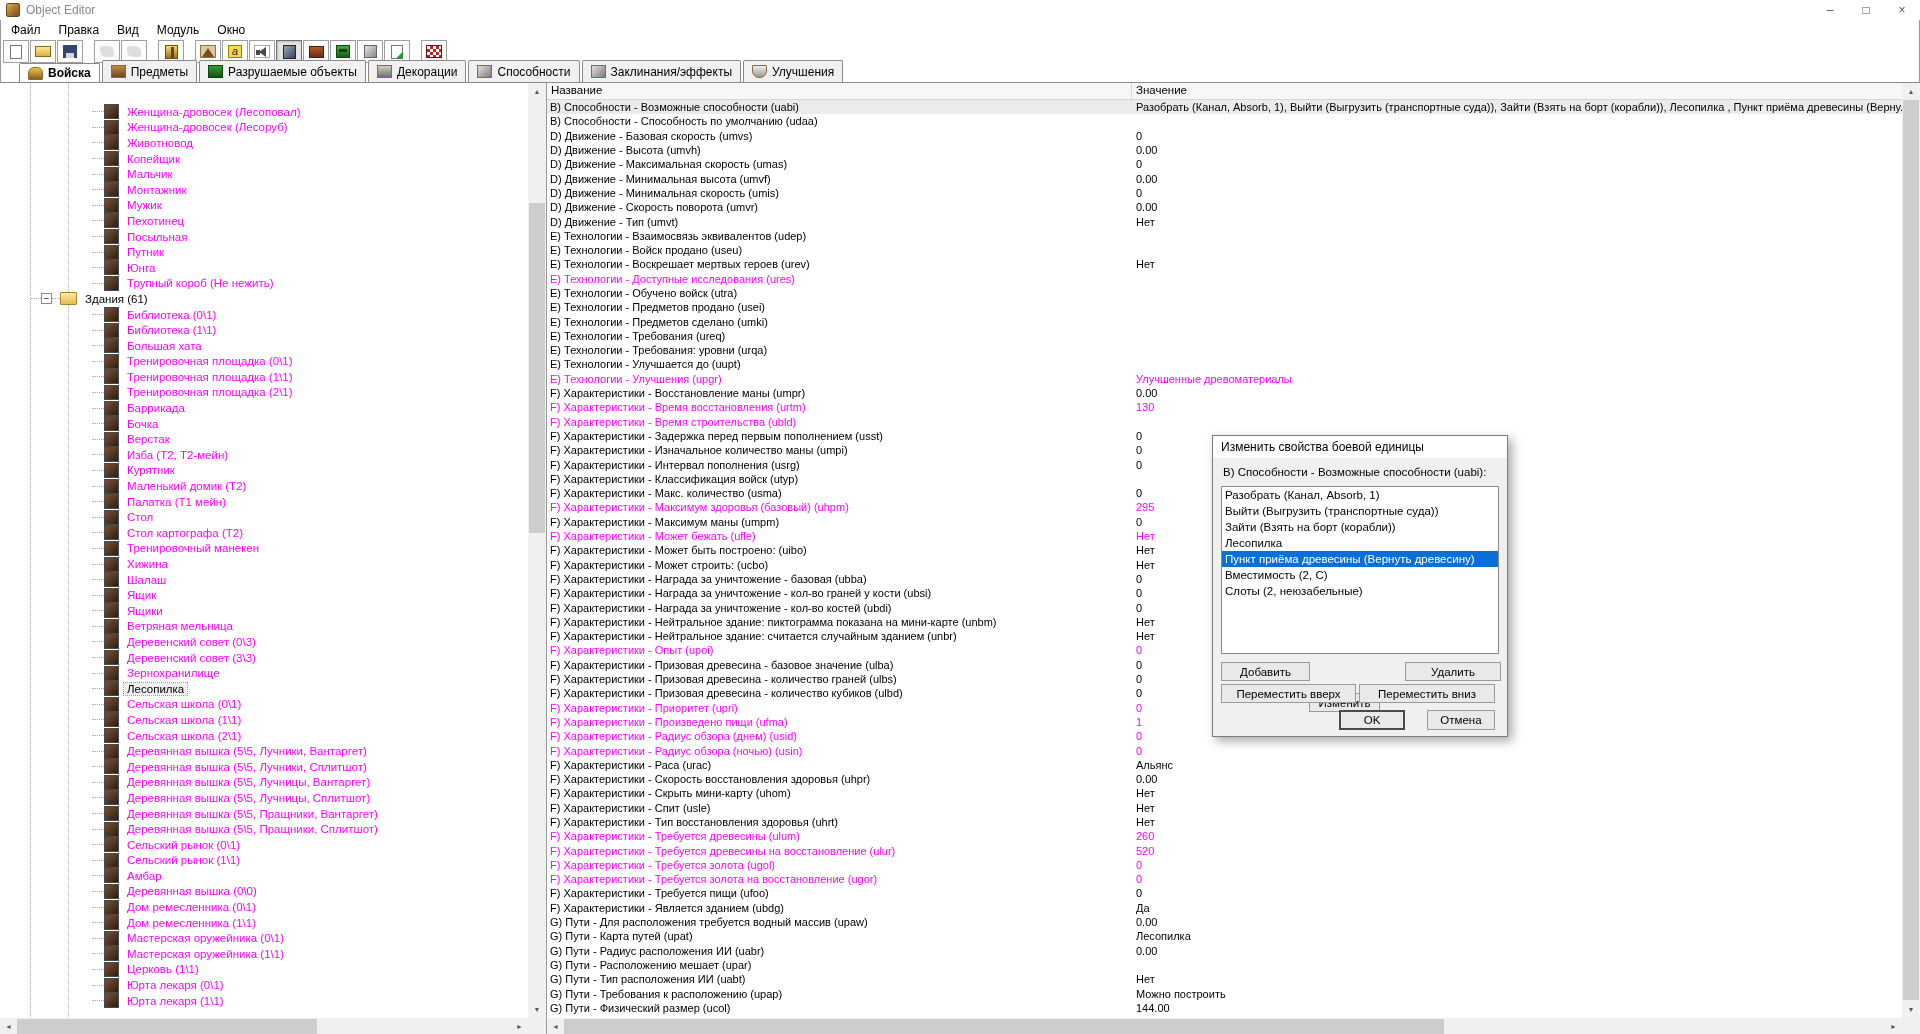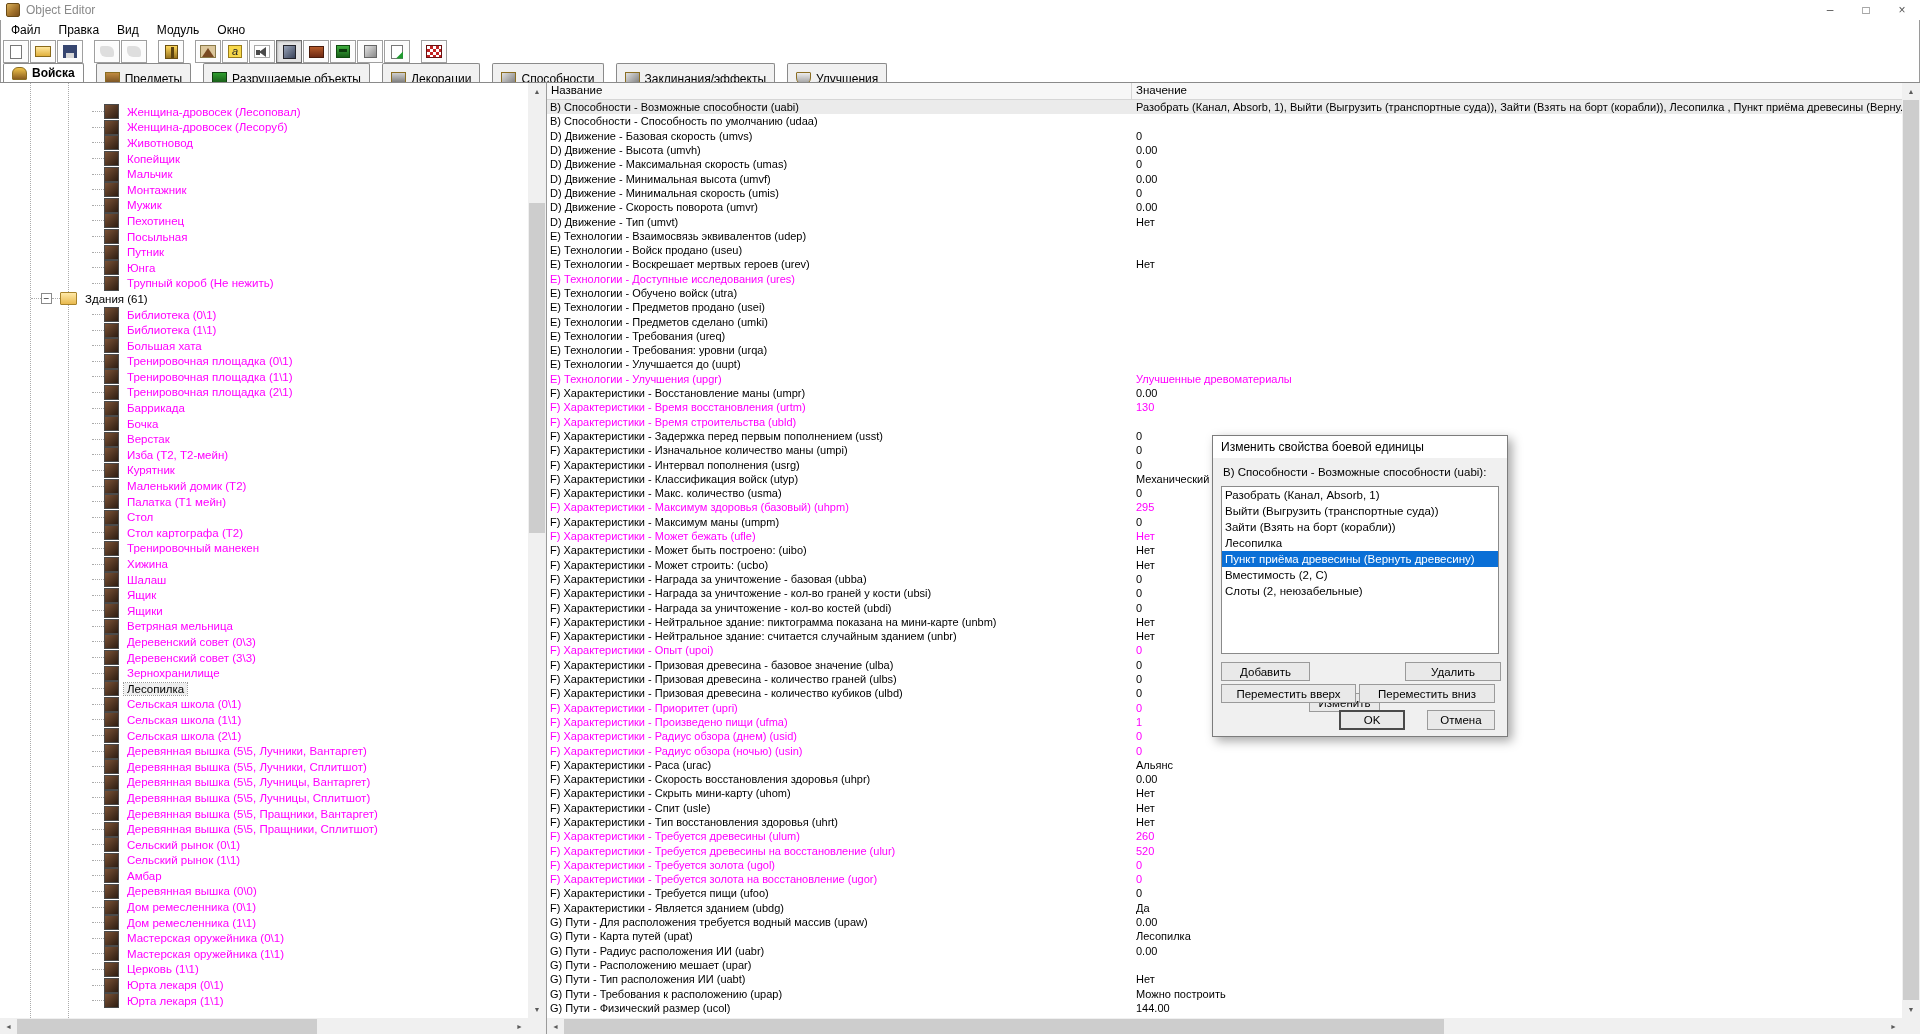--- a/index.html
+++ b/index.html
@@ -45,22 +45,22 @@
   .ic-ai-editor { width:14px; height:13px; background:linear-gradient(#3fae3f,#176017); border:1px solid #0f4a0f; }
   .ic-ai-editor::after { content:""; position:absolute; left:2px; top:3px; width:8px; height:3px; background:#0c3a0c; }
   .ic-object-manager { width:13px; height:13px; background:linear-gradient(135deg,#e3e3e3,#8a8a8a); border:1px solid #666; }
   .ic-import-manager { width:12px; height:14px; background:#fff; border:1px solid #777; }
   .ic-import-manager::after { content:""; position:absolute; right:-1px; bottom:-1px; width:7px; height:7px; background:#1f9a2f; clip-path:polygon(0 100%,100% 0,100% 100%); }
   .ic-test-map { width:16px; height:13px; border:1px solid #6a1010;
     background-image:linear-gradient(45deg,#c22222 25%,transparent 25%,transparent 75%,#c22222 75%),linear-gradient(45deg,#c22222 25%,#fff 25%,#fff 75%,#c22222 75%);
     background-size:6px 6px; background-position:0 0,3px 3px; }
   .disabled .ic { opacity:.55; filter:grayscale(1); }
   
-  .tabbar { position:absolute; left:0; top:63px; right:0; height:19px; display:flex; align-items:flex-start; padding-left:3px;gap:10px; }
-  .tab { height:30px; display:flex; align-items:center; gap:5px; padding:0 8px; border:1px solid #8a8a8a; border-bottom:none; border-radius:2px 2px 0 0; background:#f1f1f1; font-size:12px; margin-right:2px; color:#000; }
+  .tabbar { position:absolute; left:0; top:63px; right:0; height:19px; display:flex; align-items:flex-end; padding-left:19px; }
+  .tab { height:22px; display:flex; align-items:center; gap:5px; padding:0 8px; border:1px solid #8a8a8a; border-bottom:none; border-radius:2px 2px 0 0; background:#f1f1f1; font-size:12px; margin-right:2px; color:#000; }
   .tab.active { background:#fff; height:19px; position:relative; z-index:3; font-weight:bold; }
   .ticon { width:15px; height:13px; flex:none; border:1px solid #8a6d22; }
   .ti-units { background:linear-gradient(#f0c34a,#8a5d1f); border-radius:6px 6px 1px 1px; }
   .ti-items { background:linear-gradient(#c08a40,#6e4a1e); }
   .ti-destructibles { background:linear-gradient(#2f9e2f,#145214); border-color:#0f3d0f; }
   .ti-doodads { background:linear-gradient(#cfcfcf,#6f6f6f); }
   .ti-abilities, .ti-spells { background:linear-gradient(135deg,#e0e0e0,#7c7c7c); }
   .ti-upgrades { background:linear-gradient(#ececec,#9a9a9a); border-radius:1px 1px 7px 7px; }
   
   .main { position:absolute; left:0; top:82px; width:1920px; height:952px; border-top:1px solid #8a8a8a; background:#fff; }
@@ -805,21 +805,20 @@
           <span class="pvalue">0</span>
         </div>
 
         <div class="prow">
           <span class="pname">F) Характеристики - Интервал пополнения (usrg)</span>
           <span class="pvalue">0</span>
         </div>
 
         <div class="prow">
           <span class="pname">F) Характеристики - Классификация войск (utyp)</span>
-          <span class="pvalue">Механический</span>
         </div>
 
         <div class="prow">
           <span class="pname">F) Характеристики - Макс. количество (usma)</span>
           <span class="pvalue">0</span>
         </div>
 
         <div class="prow modified">
           <span class="pname">F) Характеристики - Максимум здоровья (базовый) (uhpm)</span>
           <span class="pvalue">295</span>

